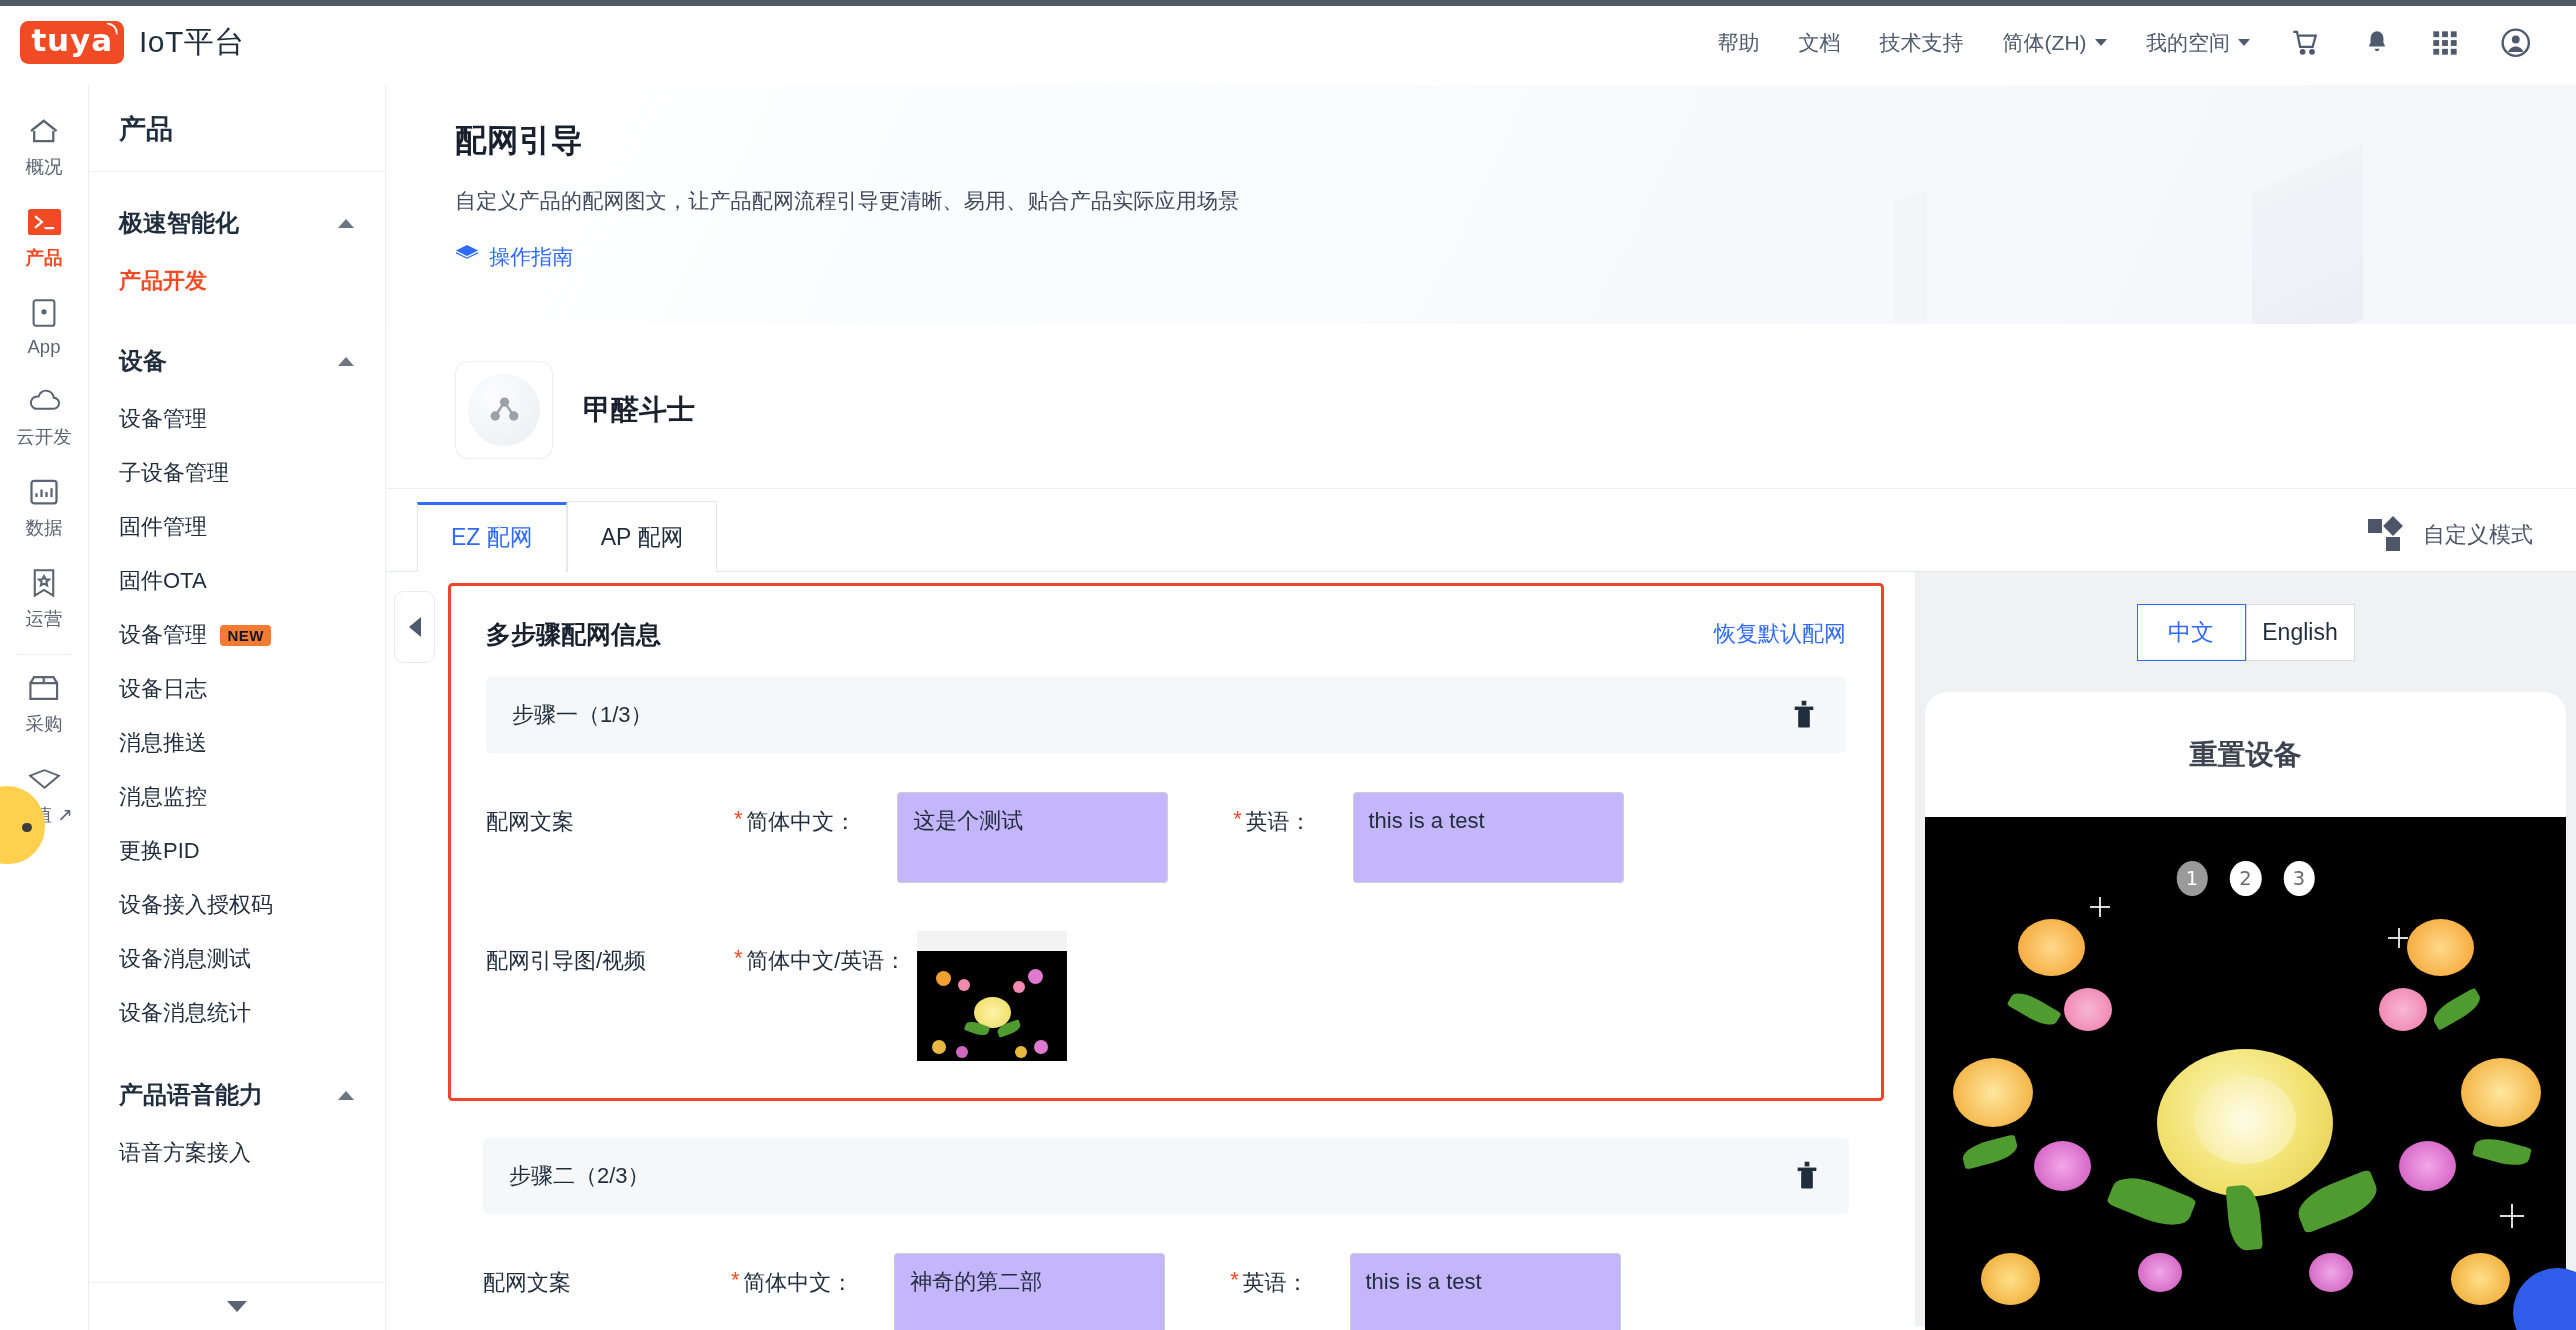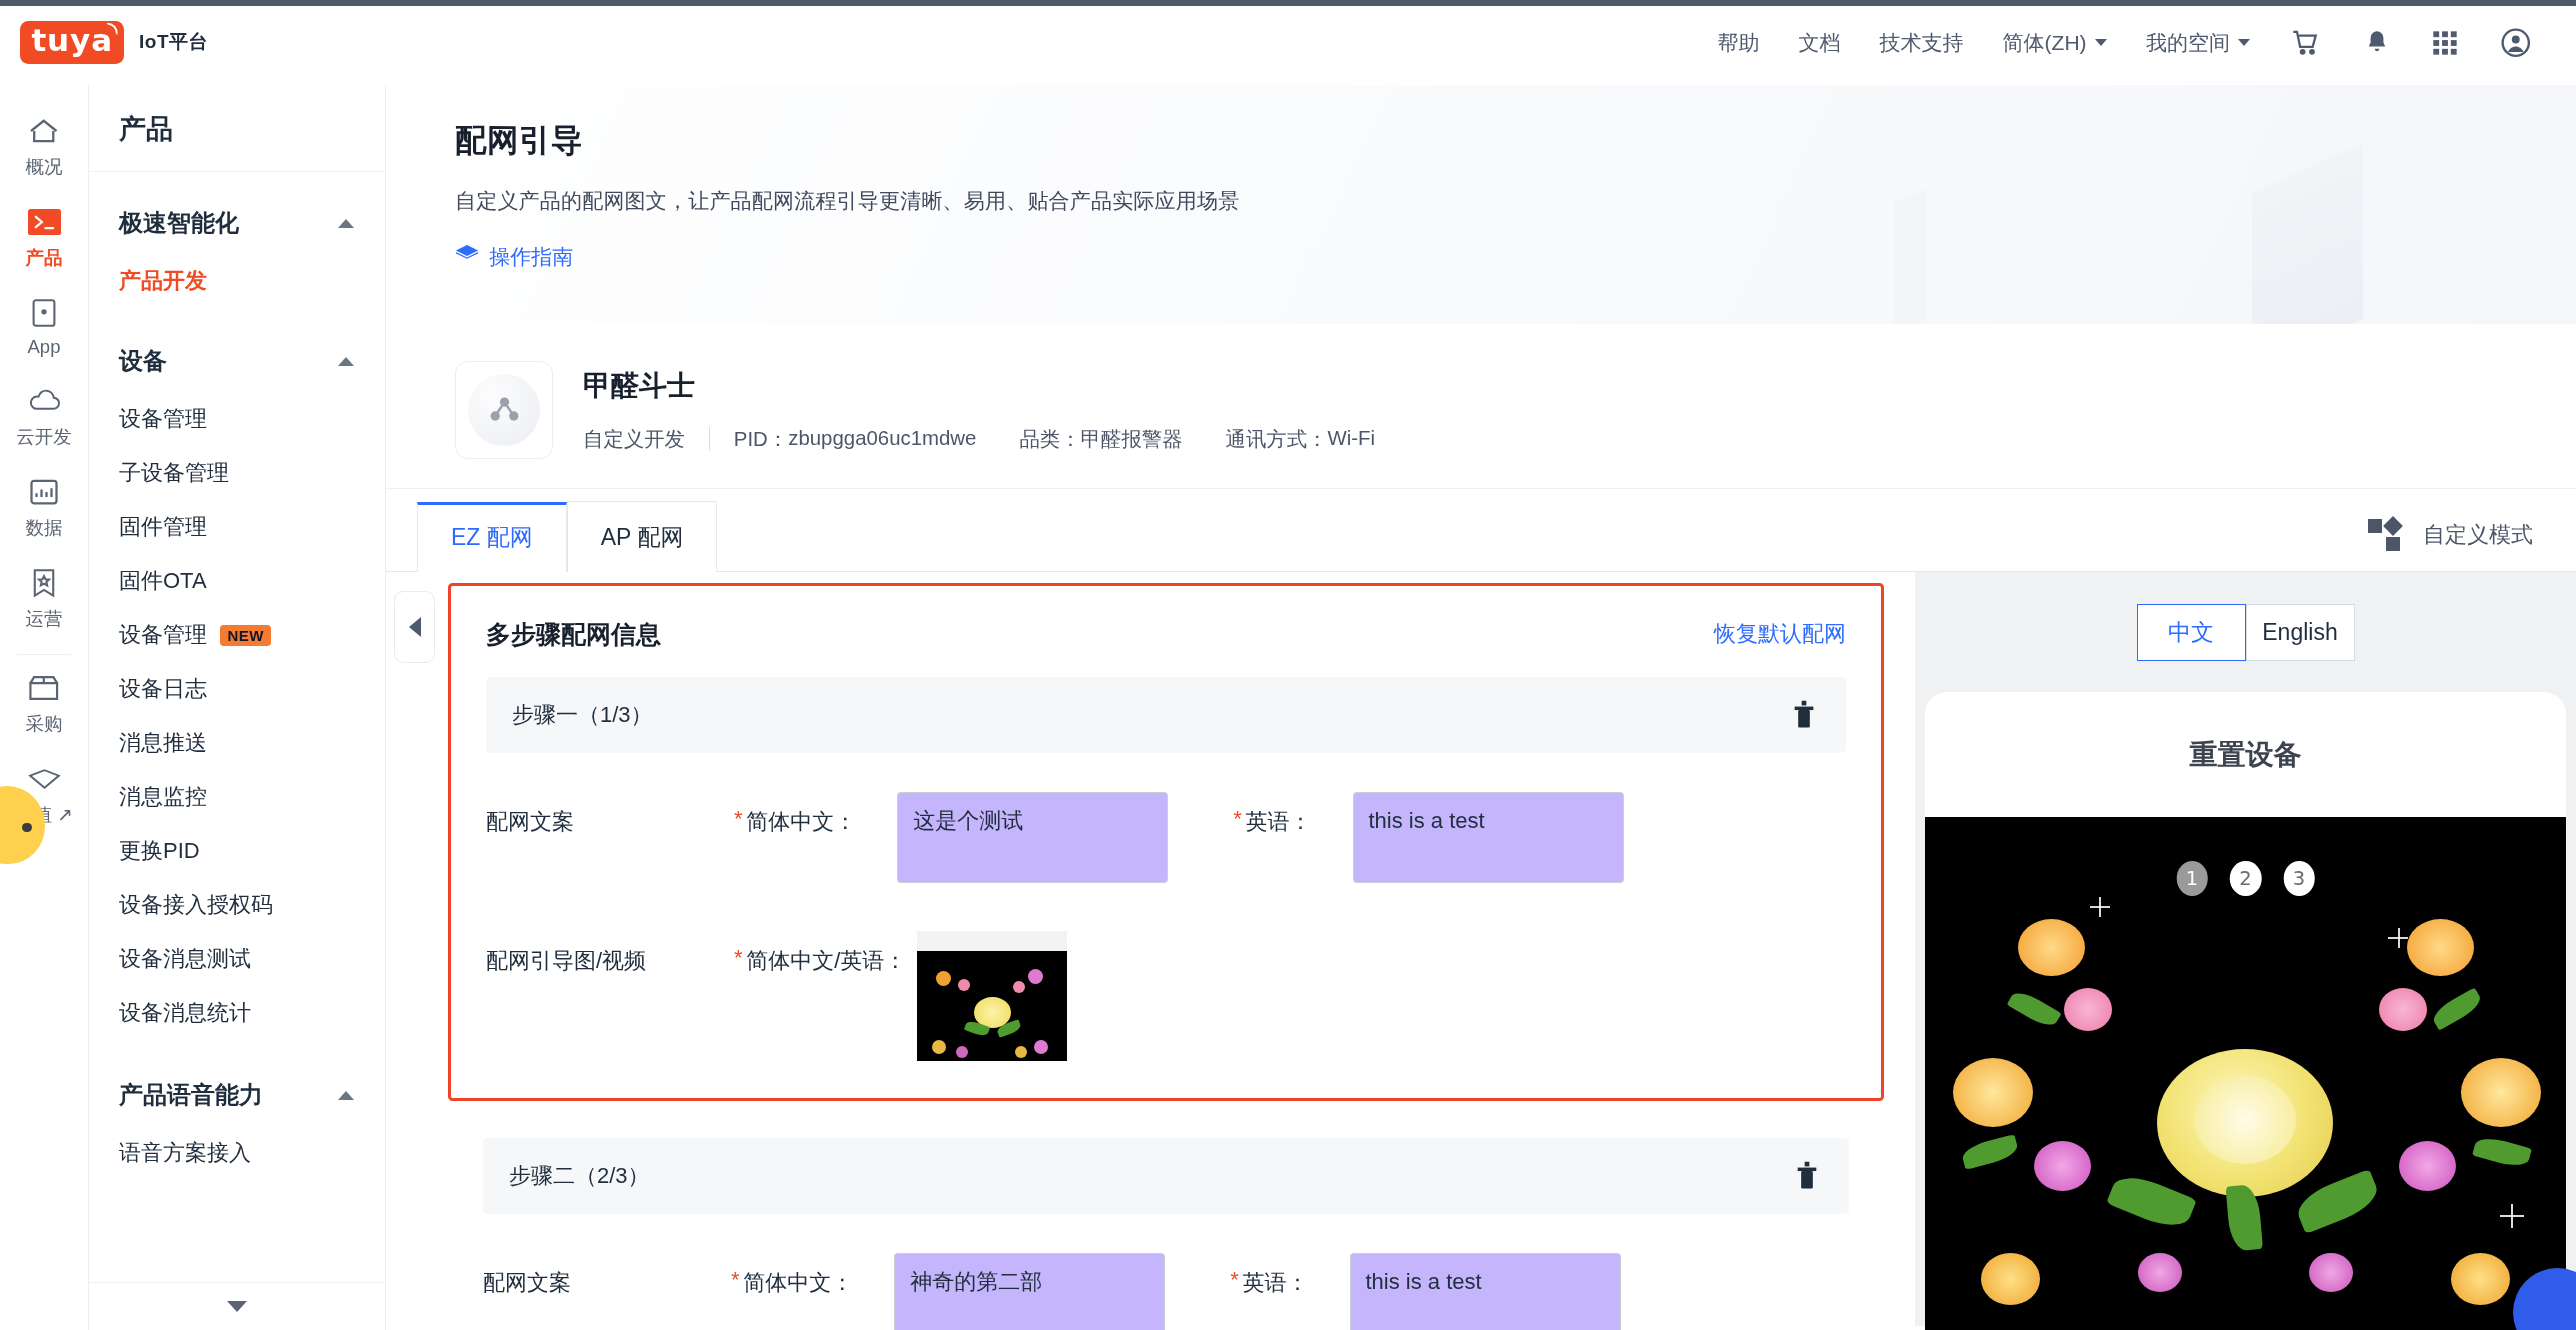--- a/index.html
+++ b/index.html
@@ -26,21 +26,21 @@
     padding: 4.6px 11px 8.3px 11px; font-size: 31px; font-weight: 700;
     letter-spacing: 0.9px; position: relative; line-height: 1;
     font-family: "DejaVu Sans", sans-serif;
   }
   .logo-mark .wifi {
     position: absolute; right: 6.5px; top: 2.8px; width: 12px; height: 12px;
     border: 2.8px solid #fff; border-left-color: transparent;
     border-bottom-color: transparent; border-radius: 0 10.2px 0 0;
     transform: rotate(3deg);
   }
-  .logo-text { font-size: 19px; color: #1f2d3d; font-weight: 700; letter-spacing: 0.5px; }
+  .logo-text { font-size: 30px; color: #1f2d3d; font-weight: 400; letter-spacing: 0.5px; }
 
   .topnav { margin-left: auto; display: flex; align-items: center; gap: 0; padding-right: 24px; }
   .topnav a {
     color: #4e5a6e; font-size: 21px; text-decoration: none;
     padding: 0 19.5px; white-space: nowrap; display: flex; align-items: center; gap: 6.5px;
   }
   .caret-d {
     width: 0; height: 0; border-left: 6.5px solid transparent;
     border-right: 6.5px solid transparent; border-top: 7.4px solid #4e5a6e;
     display: inline-block; margin-left: 1.9px;
@@ -508,32 +508,20 @@
           <svg width="39" height="39" viewBox="0 0 42 42" fill="#9aa1ab">
             <circle cx="21" cy="13" r="5"></circle>
               <circle cx="11" cy="28" r="5"></circle>
               <circle cx="31" cy="28" r="5"></circle>
             <path d="M21 13L11 28M21 13l10 15" stroke="#9aa1ab" stroke-width="2.6"></path>
           </svg>
         </div>
       </div>
       <div>
         <div class="prod-name">甲醛斗士</div>
-        <div class="prod-meta">
-          <span class="m">自定义开发</span>
-          <span class="sep"></span>
-          <span class="m">PID：</span>
-          <span class="m">zbupgga06uc1mdwe</span>
-          <span class="gap"></span>
-          <span class="m">品类：</span>
-          <span class="m">甲醛报警器</span>
-          <span class="gap"></span>
-          <span class="m">通讯方式：</span>
-          <span class="m">Wi-Fi</span>
-        </div>
       </div>
     </div>
 
     <div class="tabsrow">
       <div class="tab active"><span>EZ 配网</span></div>
       <div class="tab"><span>AP 配网</span></div>
       <div class="custom-mode">
         <span class="cm-icon">
             <i></i>
             <i class="dia"></i>

